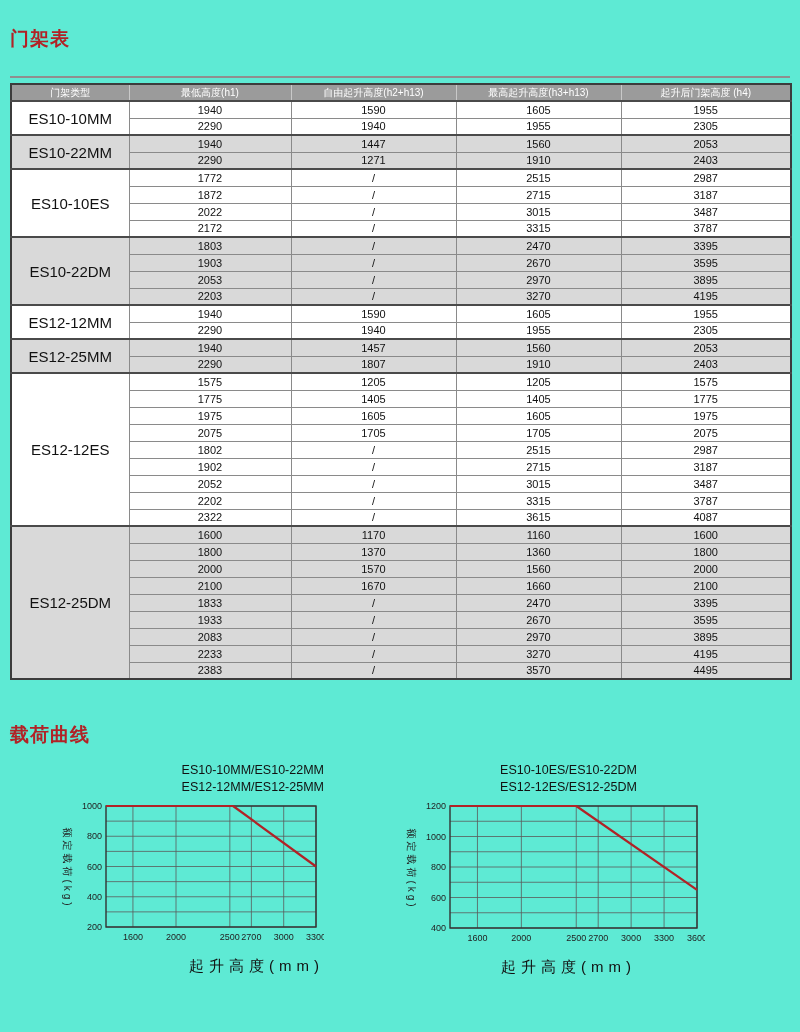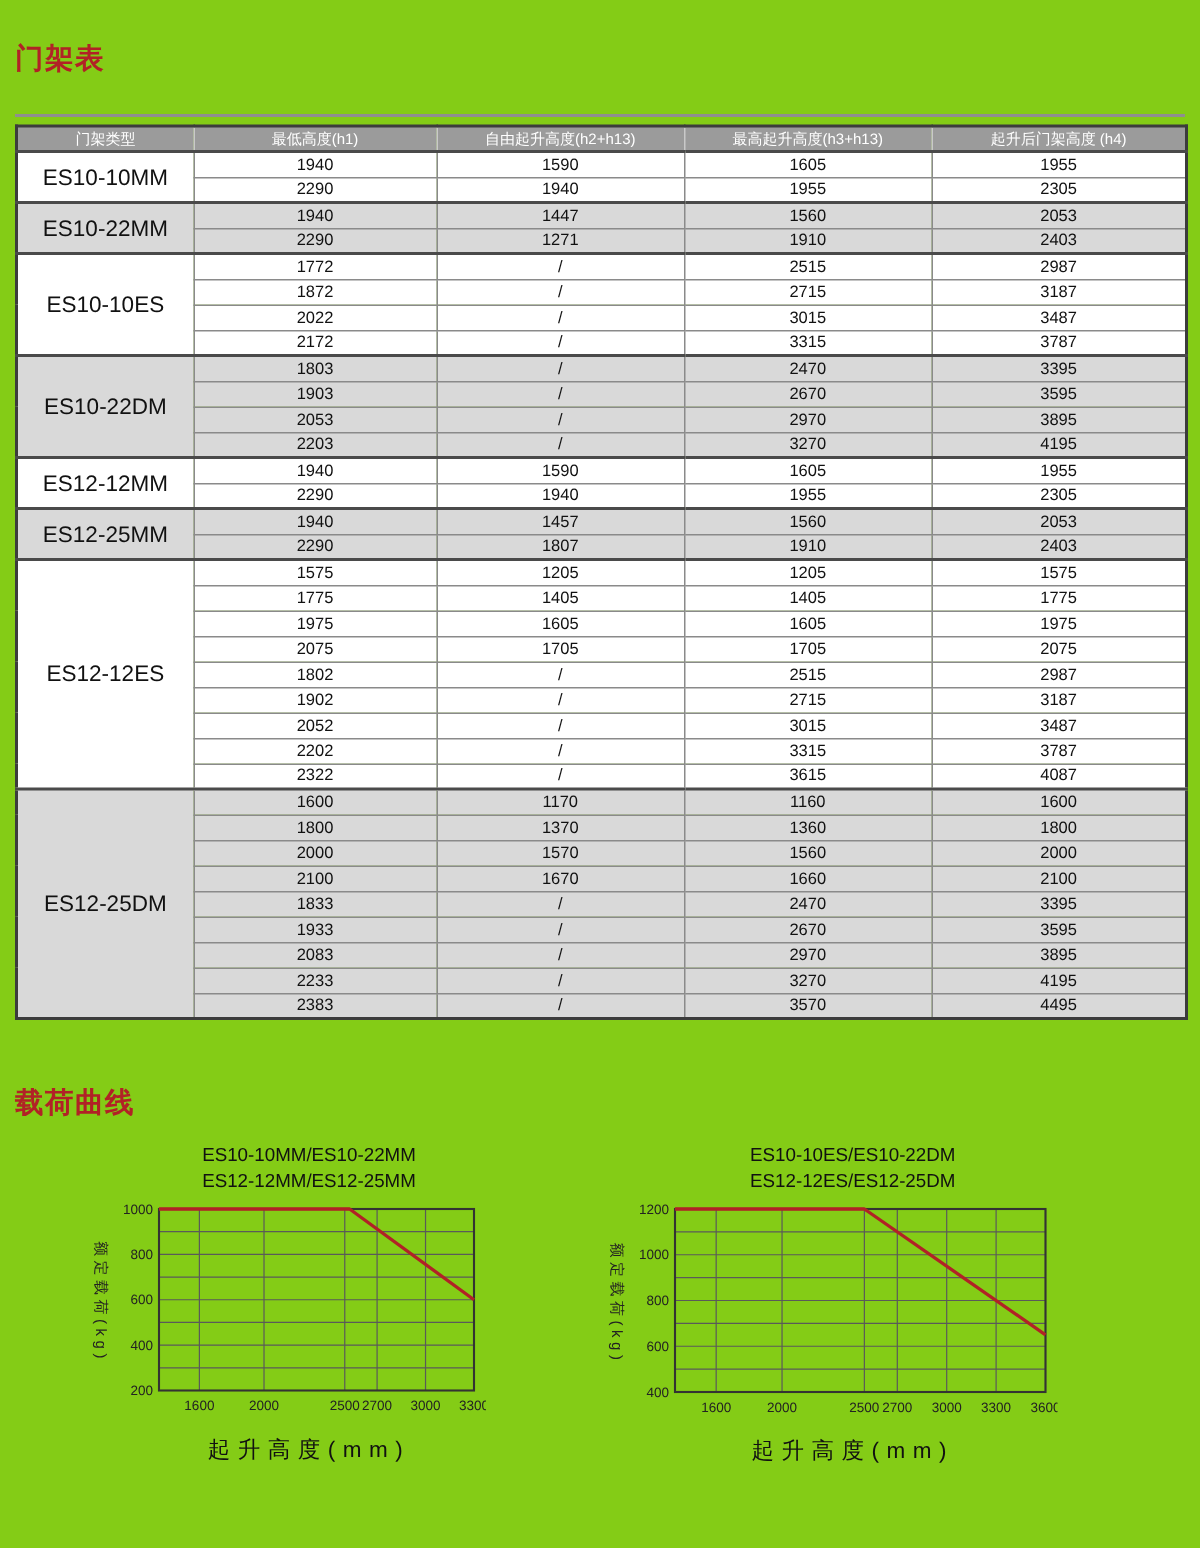--- a/index.html
+++ b/index.html
@@ -1,18 +1,18 @@
 <!DOCTYPE html>
 <html><head>
 <meta charset="utf-8">
 <style>
   * { margin:0; padding:0; box-sizing:border-box; }
   html,body { background:#ffffff; }
   .page {
-    position:relative; width:800px; height:1032px; background:#84cc16;
+    position:relative; width:800px; height:1032px; background:#5eead4;
     font-family:"Liberation Sans","DejaVu Sans",sans-serif; color:#1a1a1a; overflow:hidden;
   }
   .section-title {
     margin:26px 0 0 10px; font-size:19px; font-weight:bold; color:#b12226; letter-spacing:1px;
   }
   .rule { margin:24px 10px 5px 10px; height:0; border-top:2px solid #8f8f8f; }
 
   
   table.mast {
     margin-left:10px; width:780px; border-collapse:collapse; table-layout:fixed;
@@ -32,21 +32,21 @@
     font-size:11px; color:#111;
   }
   table.mast tr.shaded td { background:#d9d9d9; }
   table.mast tr.group-start td { border-top:2px solid #4a4a4a; }
   table.mast td.model { font-size:15px; }
 
   
   .charts-title { margin-top:42px; }
   .charts { display:flex; margin-top:14px; align-items:flex-start; }
   .chart-block { display:flex; flex-direction:column; }
-  .chart-block.chart-0 { margin-left:58px; }
+  .chart-block.chart-0 { margin-left:58px;align-items:flex-end; }
   .chart-block.chart-1 { margin-left:78px; }
   .chart-title { text-align:center; font-size:12.5px; color:#111; line-height:1.32; margin-bottom:6px; }
   .chart-body { display:flex; align-items:center; }
   .ybox { position:relative; width:18px; align-self:stretch; }
   .y-axis-label {
     position:absolute; left:50%; top:46%;
     transform:translate(-50%,-50%) rotate(90deg);
     white-space:nowrap; font-size:10px; letter-spacing:3px; color:#222;
   }
   .x-axis-label { text-align:center; font-size:15px; letter-spacing:5px; color:#111; margin-top:10px; }

